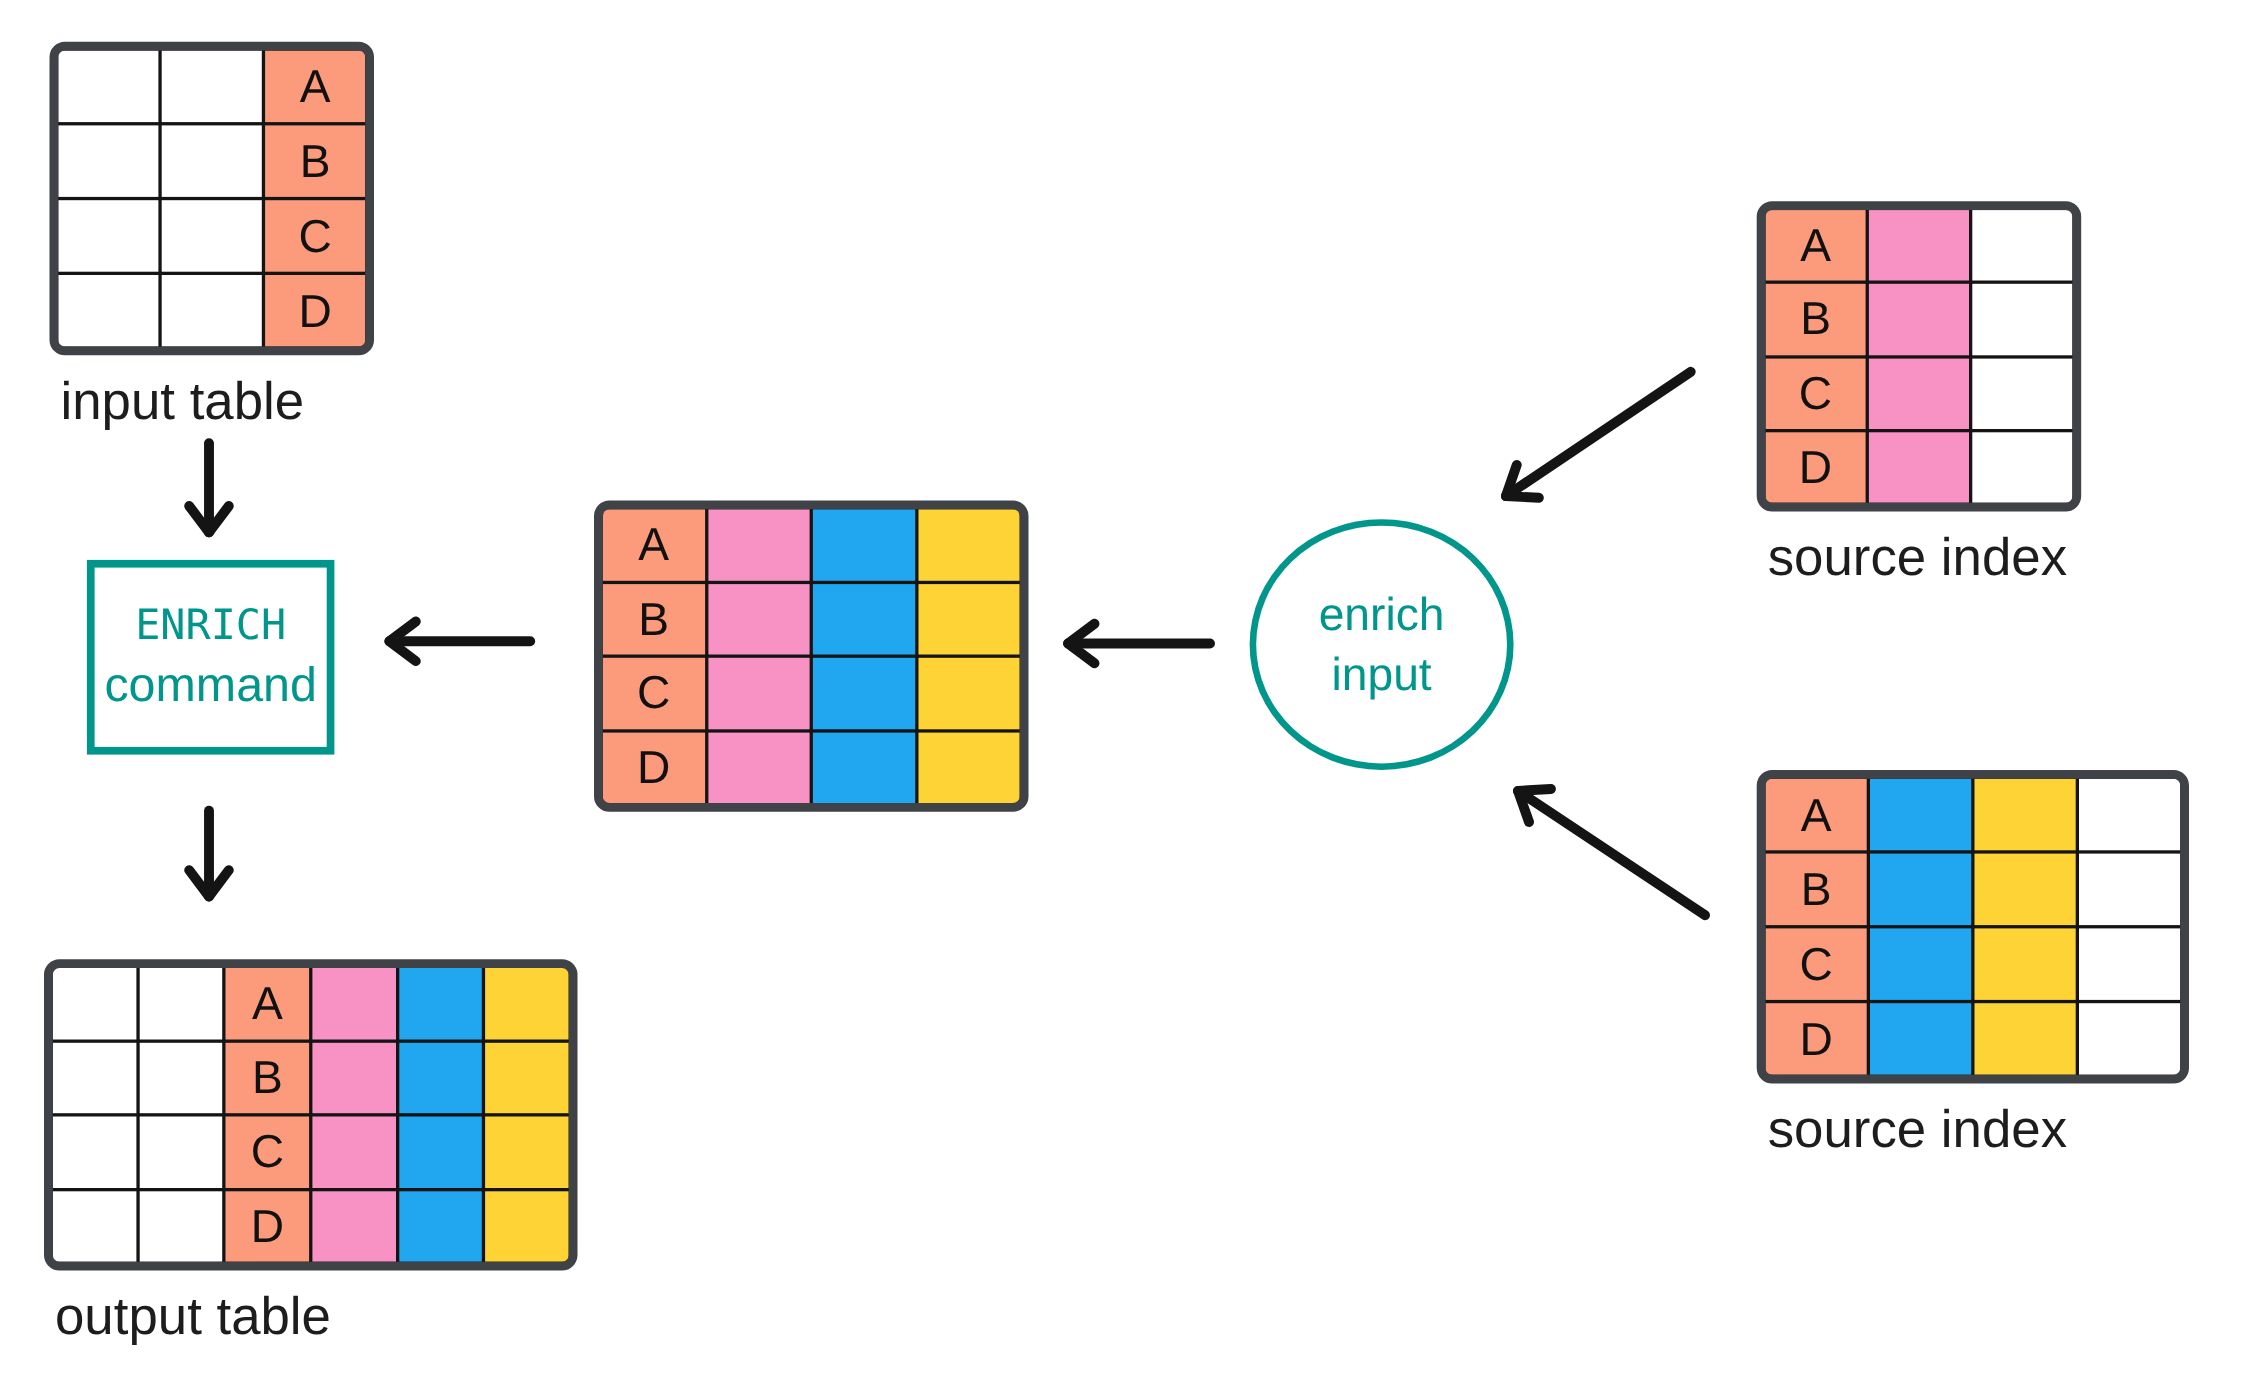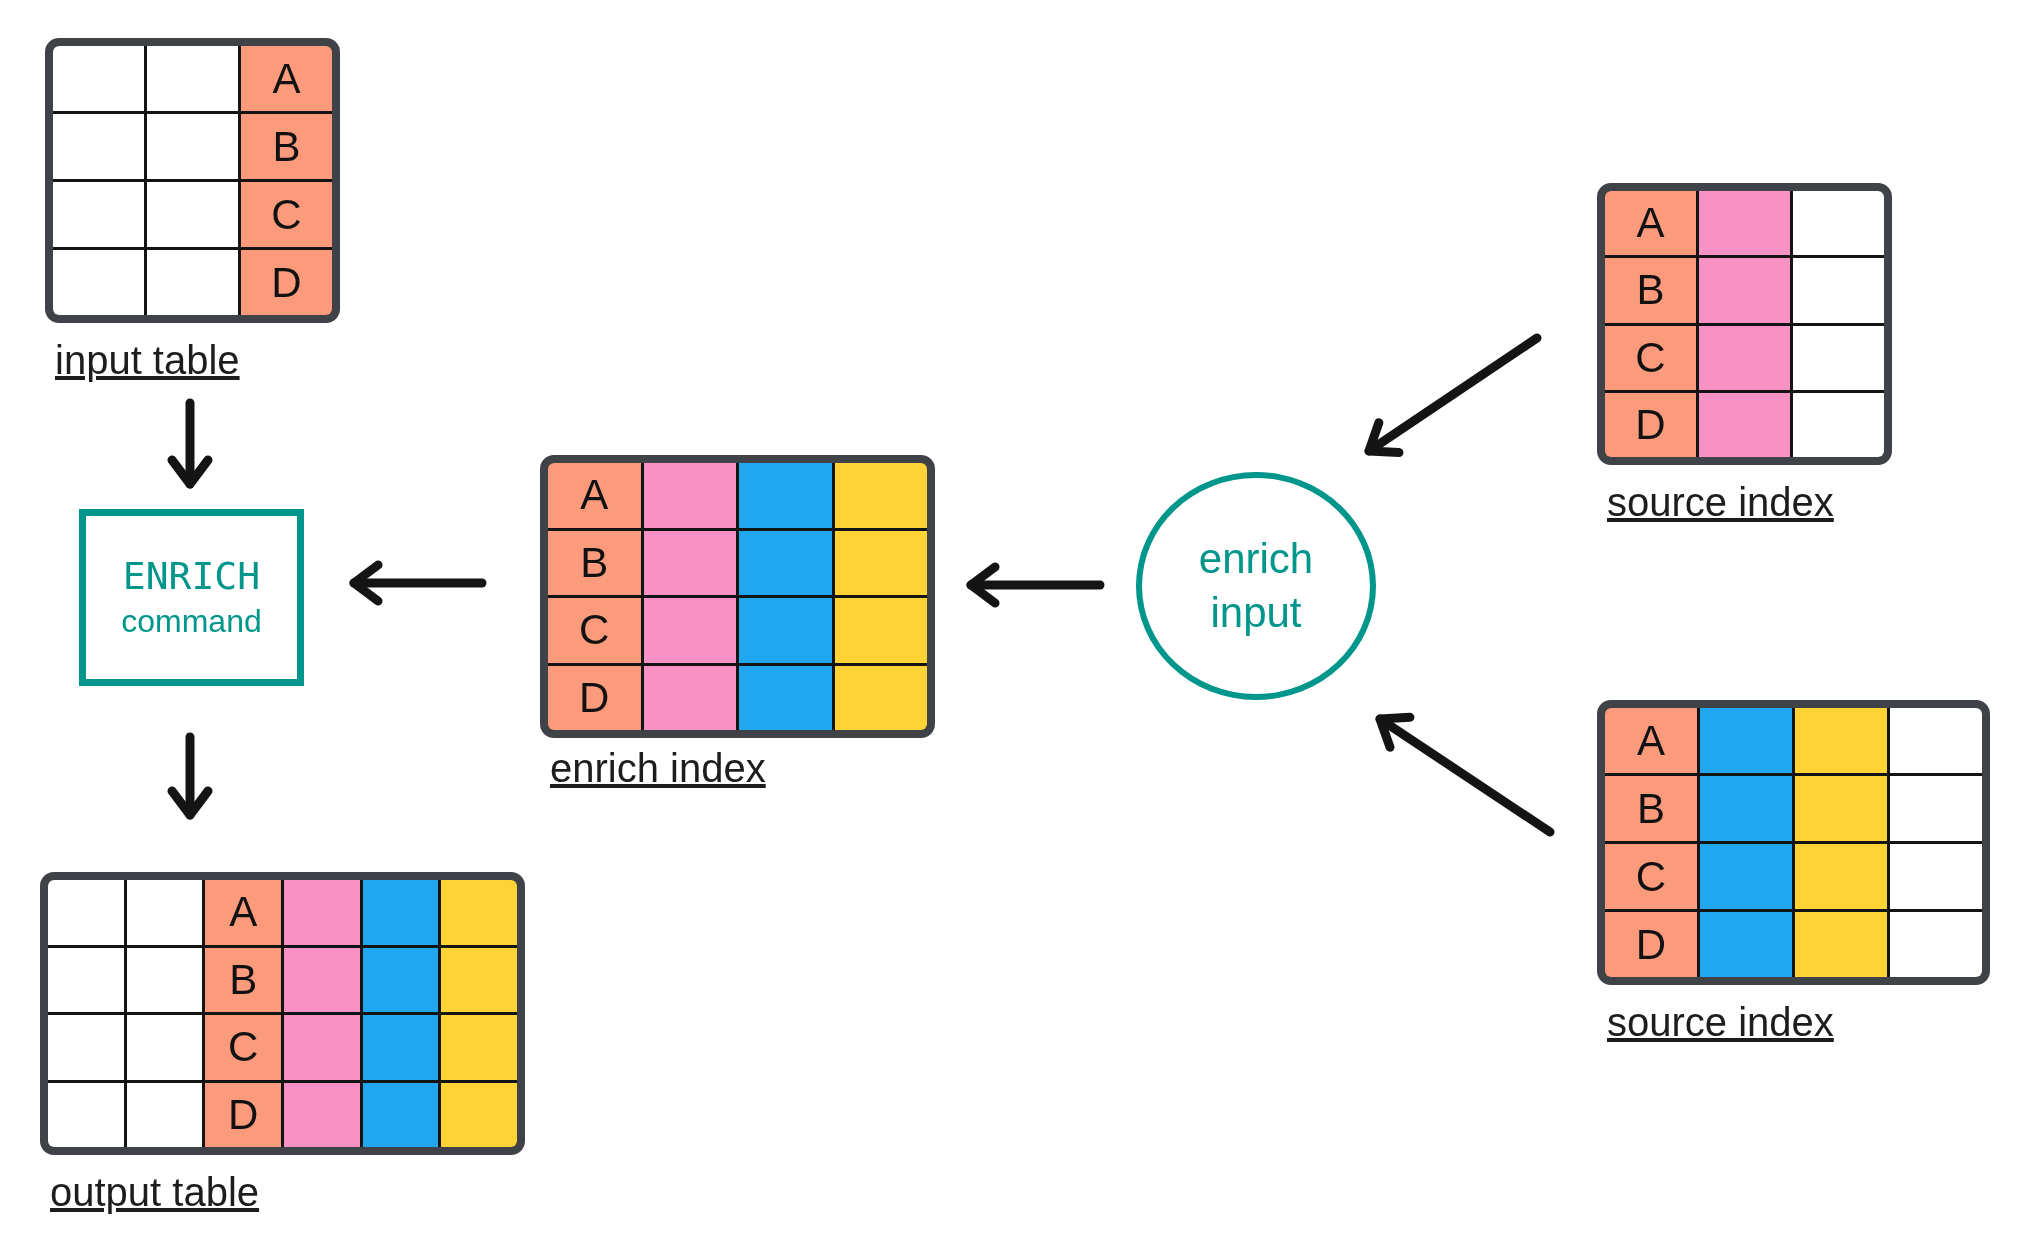--- a/index.html
+++ b/index.html
@@ -29,31 +29,31 @@
     display:flex;align-items:center;justify-content:center;
     font-size:42px;color:#111;background:#ffffff;
   }
   .cell.key{background:var(--key-salmon,#FB9B7C);}
   .cell.pink{background:var(--pink,#F892C4);}
   .cell.blue{background:var(--blue,#20A7F0);}
   .cell.yellow{background:var(--yellow,#FDD335);}
   .cell.blank{background:#ffffff;}
   .tlabel{
     margin-top:15px;padding-left:10px;
-    font-size:40px;color:#1d1d1d;white-space:nowrap;text-decoration:underline;
+    font-size:48px;color:#1d1d1d;white-space:nowrap;
   }
 
   .cmd{
     position:absolute;left:79px;top:509px;width:225px;height:177px;
     box-sizing:border-box;border:7px solid var(--teal,#00968B);background:#fff;
     display:flex;flex-direction:column;align-items:center;justify-content:center;
     color:var(--teal,#00968B);line-height:1.3;
   }
   .cmd .mono{font-family:"DejaVu Sans Mono","Liberation Mono",monospace;font-size:38px;}
-  .cmd .sans{font-size:32px;}
+  .cmd .sans{font-size:44px;}
 
   .policy{
     position:absolute;left:1136px;top:472px;width:240px;height:228px;
     box-sizing:border-box;border:6px solid var(--teal,#00968B);border-radius:50%;
     background:#fff;display:flex;flex-direction:column;align-items:center;justify-content:center;
     color:var(--teal,#00968B);font-size:42px;line-height:1.28;
   }
 </style>
 </head>
 <body>
@@ -139,21 +139,20 @@
         <div class="cell yellow"></div>
         <div class="cell key">C</div>
         <div class="cell pink"></div>
         <div class="cell blue"></div>
         <div class="cell yellow"></div>
         <div class="cell key">D</div>
         <div class="cell pink"></div>
         <div class="cell blue"></div>
         <div class="cell yellow"></div>
       </div>
-    <div class="tlabel" style="margin-top:8px;">enrich index</div>
   </div>
 
   <div class="policy">
     <div>enrich</div>
     <div>input</div>
   </div>
 
   <div class="node" style="left:1597px;top:183px;width:295px;">
     <div class="grid" style="height: 282px; grid-template-columns: repeat(3, 1fr); grid-template-rows: repeat(4, 1fr);">
         <div class="cell key">A</div>

